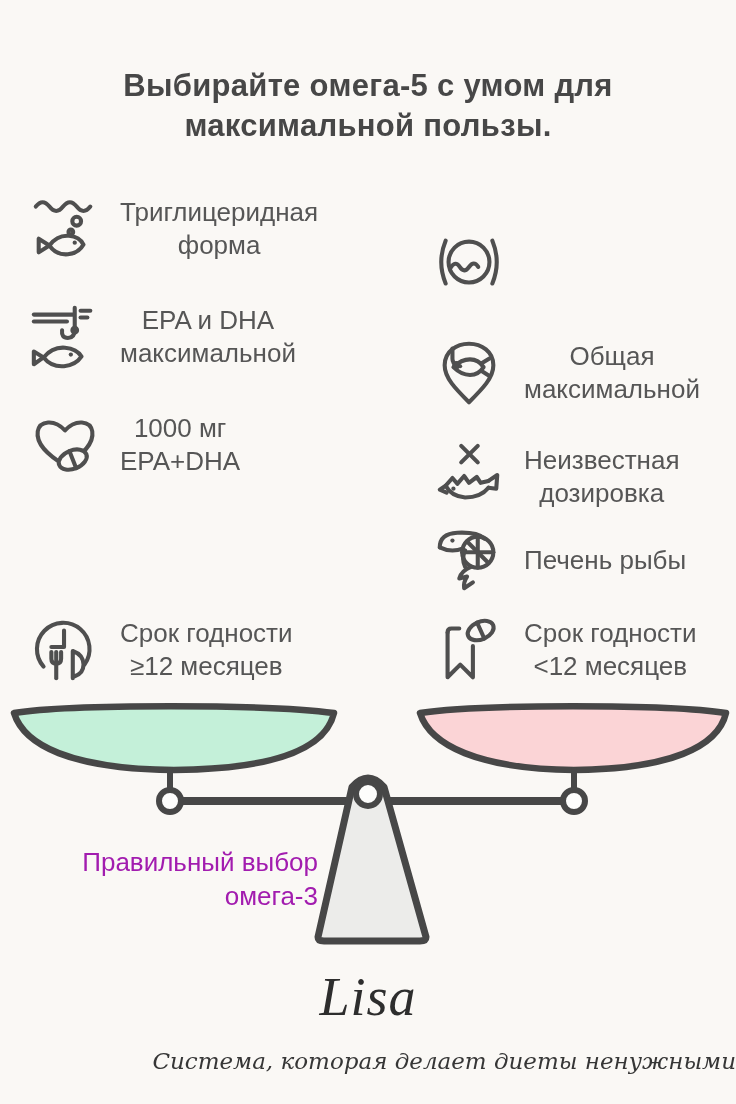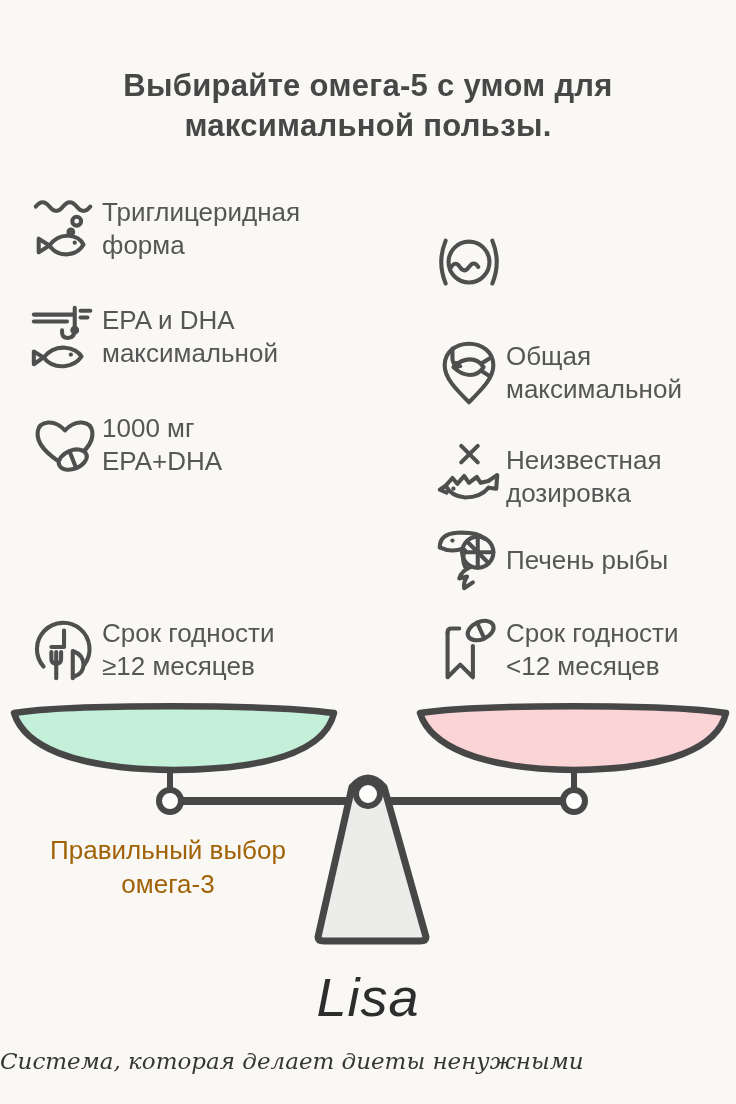--- a/index.html
+++ b/index.html
@@ -6,49 +6,49 @@
   .page{
     position:relative;width:736px;height:1104px;overflow:hidden;
     background:#faf8f5;color:#4d4d4d;
     font-family:"Liberation Sans", sans-serif;
   }
   .title{
     position:absolute;top:66px;left:0;width:736px;
     text-align:center;font-size:31px;font-weight:700;line-height:1.3;
     white-space:pre-line;color:#474747;letter-spacing:.3px;
   }
-  .item{position:absolute;display:flex;align-items:center;width:350px;}
+  .item{position:absolute;display:flex;align-items:center;gap:18px;width:350px;text-align:center;}
   .item .label{font-size:26px;line-height:1.28;white-space:pre-line;color:#565656;}
   .ic{width:74px;height:74px;flex:0 0 auto;}
   .ic path,.ic circle,.ic ellipse{
     fill:none;stroke:#4f4f4f;stroke-width:4.2;stroke-linecap:round;stroke-linejoin:round;
   }
   .ic .dot{fill:#4f4f4f;stroke:none;}
   .ic .bgfill{fill:#faf8f5;}
   
   .g0{left:28px;top:192px}.g1{left:28px;top:300px}.g2{left:28px;top:408px}
   .g3{left:28px;top:508px}.g4{left:28px;top:613px}
   
   .b0{left:432px;top:228px}.b1{left:432px;top:336px}.b2{left:432px;top:440px}
   .b3{left:432px;top:524px}.b4{left:432px;top:613px}
   .scale-svg{position:absolute;left:0;top:695px;width:736px;height:260px;}
   .scale-svg .ln{fill:none;stroke:#474747;stroke-linecap:round;stroke-linejoin:round;}
   .pan-label{
-    position:absolute;text-align:center;font-size:26px;line-height:1.3;
-    white-space:pre-line;color:#a16207;
+    position:absolute;text-align:right;font-size:26px;line-height:1.3;
+    white-space:pre-line;color:#a21caf;margin-top:12px;
   }
   .pan-label.left{left:18px;top:834px;width:300px;}
   .pan-label.right{left:445px;top:830px;width:280px;}
   .brand{
     position:absolute;top:966px;left:0;width:736px;text-align:center;
-    font-family:Liberation Sans, sans-serif;font-style:italic;font-size:54px;
+    font-family:Liberation Serif, serif;font-style:italic;font-size:54px;
     color:#2d2d2d;letter-spacing:1px;
   }
   .tagline{
-    position:absolute;top:1048px;left:0;width:736px;text-align:left;
+    position:absolute;top:1048px;left:0;width:736px;text-align:right;
     font-family:"DejaVu Serif", serif;font-style:italic;font-size:23px;color:#363636;
   }
 </style>
 </head>
 <body>
 
 <div class="page">
 
   <div class="title">Выбирайте омега-5 с умом для
 максимальной пользы.</div>

